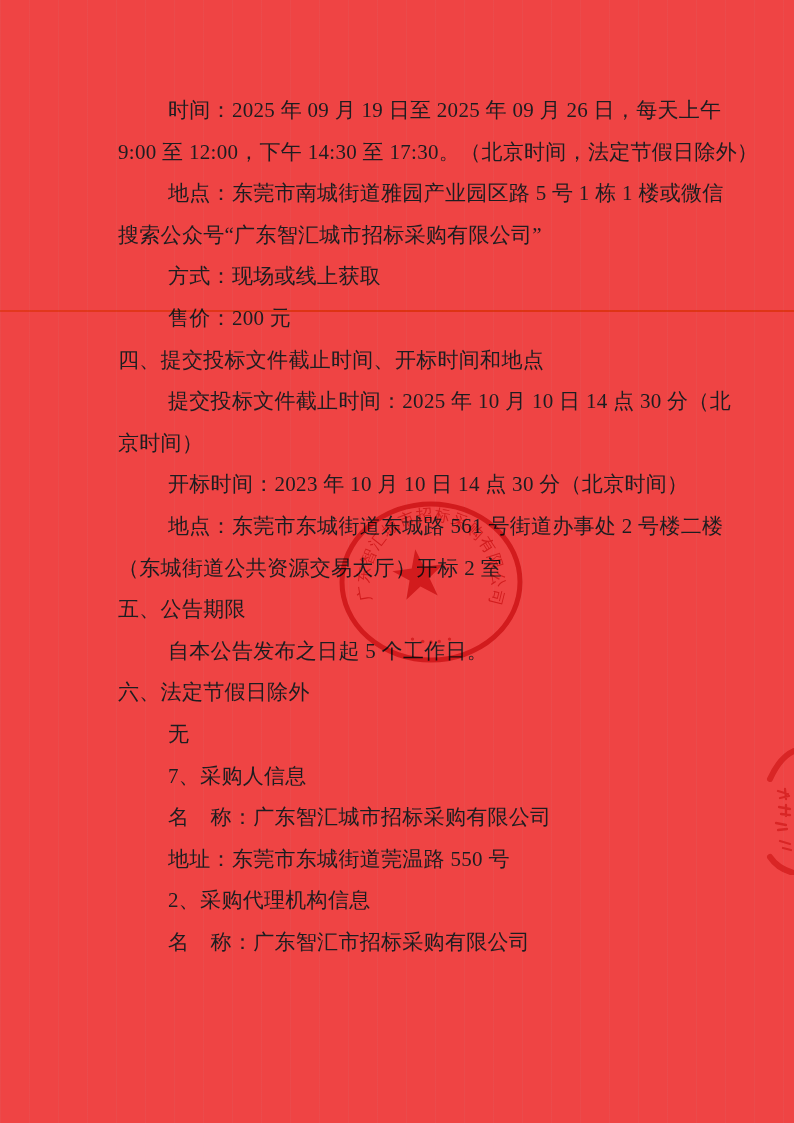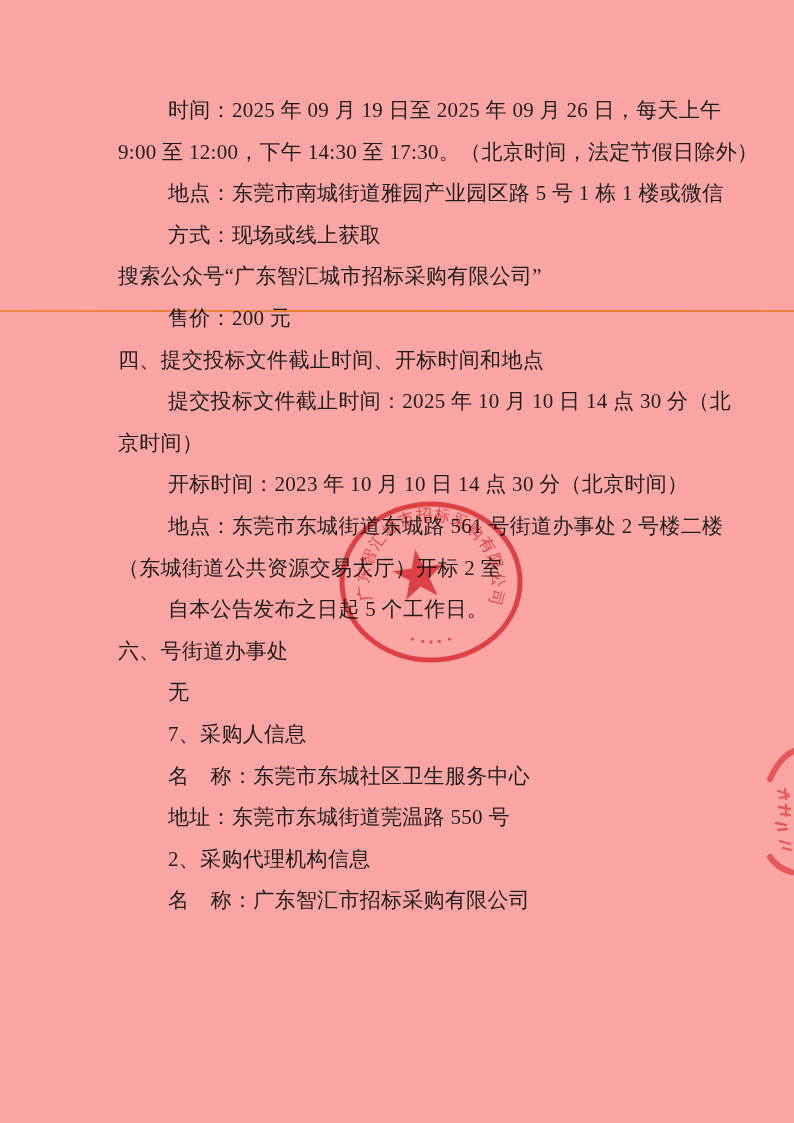--- a/index.html
+++ b/index.html
@@ -1,17 +1,17 @@
 <!DOCTYPE html>
 <html><head>
 <meta charset="utf-8">
 <style>
   html,body{margin:0;padding:0;background:#ffffff;}
   .page{
-    position:relative;width:794px;height:1123px;background:#fca5a5;overflow:hidden;
+    position:relative;width:794px;height:1123px;background:#ef4444;overflow:hidden;
     font-family:"Liberation Serif","DejaVu Serif",serif;
   }
   
   .page::before{
     content:"";position:absolute;inset:0;pointer-events:none;
     background:repeating-linear-gradient(90deg,
       rgba(175,178,190,0.06) 0 1px, transparent 1px 29px);
   }
   .textblock{position:absolute;left:118px;top:90px;width:676px;}
   .ln{
@@ -35,34 +35,35 @@
 </style>
 </head>
 <body>
 
 <div class="page">
 
   <div class="textblock">
     <div class="ln ind">时间：2025 年 09 月 19 日至 2025 年 09 月 26 日，每天上午</div>
     <div class="ln">9:00 至 12:00，下午 14:30 至 17:30。（北京时间，法定节假日除外）</div>
     <div class="ln ind">地点：东莞市南城街道雅园产业园区路 5 号 1 栋 1 楼或微信</div>
+    <div class="ln">搜索公众号“广东智汇城市招标采购有限公司”</div>
     <div class="ln ind">方式：现场或线上获取</div>
-    <div class="ln">搜索公众号“广东智汇城市招标采购有限公司”</div>
     <div class="ln ind">售价：200 元</div>
     <div class="ln">四、提交投标文件截止时间、开标时间和地点</div>
     <div class="ln ind">提交投标文件截止时间：2025 年 10 月 10 日 14 点 30 分（北</div>
     <div class="ln">京时间）</div>
     <div class="ln ind">开标时间：2023 年 10 月 10 日 14 点 30 分（北京时间）</div>
     <div class="ln ind">地点：东莞市东城街道东城路 561 号街道办事处 2 号楼二楼</div>
     <div class="ln">（东城街道公共资源交易大厅）开标 2 室</div>
+    <div class="ln">五、公告期限</div>
     <div class="ln ind">自本公告发布之日起 5 个工作日。</div>
-    <div class="ln">六、号街道办事处</div>
+    <div class="ln">六、法定节假日除外</div>
     <div class="ln ind">无</div>
     <div class="ln ind">7、采购人信息</div>
-    <div class="ln ind">名　称：东莞市东城社区卫生服务中心</div>
+    <div class="ln ind">名　称：广东智汇城市招标采购有限公司</div>
     <div class="ln ind">地址：东莞市东城街道莞温路 550 号</div>
     <div class="ln ind">2、采购代理机构信息</div>
     <div class="ln ind">名　称：广东智汇市招标采购有限公司</div>
   </div>
 
   <div class="divider"></div>
 
   <svg class="seal" viewBox="-100 -100 200 200">
     <ellipse rx="89" ry="78" cx="0" cy="0" fill="none" stroke="#dd535a" stroke-width="5"></ellipse>
     <polygon fill="#dd535a" transform="translate(-12,-6) rotate(-8)" points="0,-27 6.17,-8.49 25.68,-8.34 9.99,3.24 15.87,21.84 0,10.5 -15.87,21.84 -9.99,3.24 -25.68,-8.34 -6.17,-8.49"></polygon>

